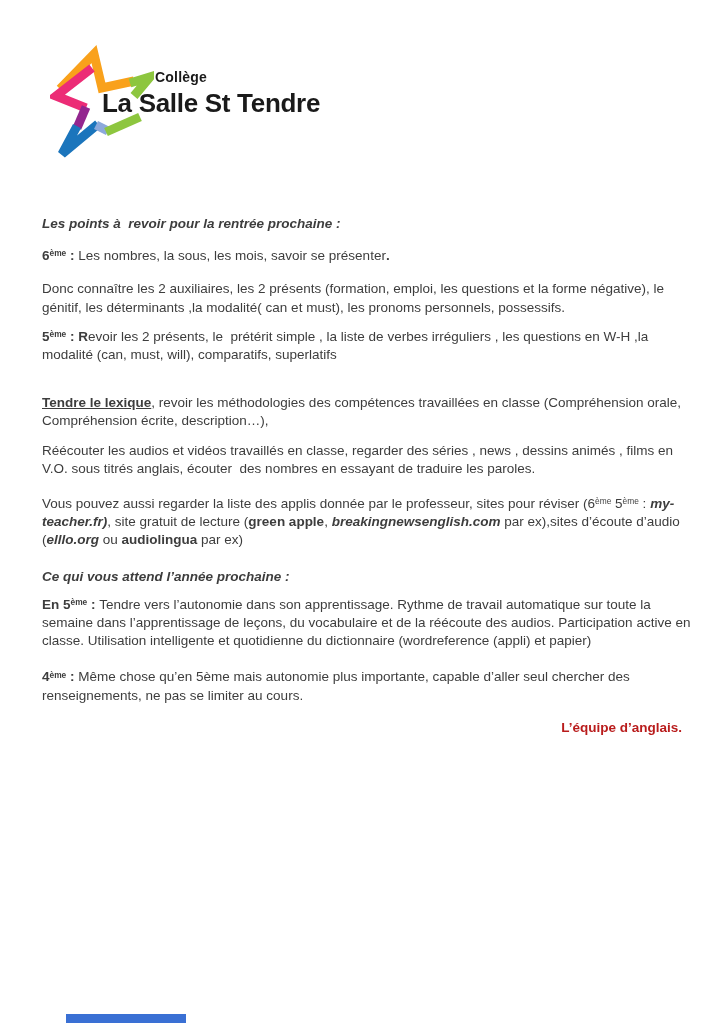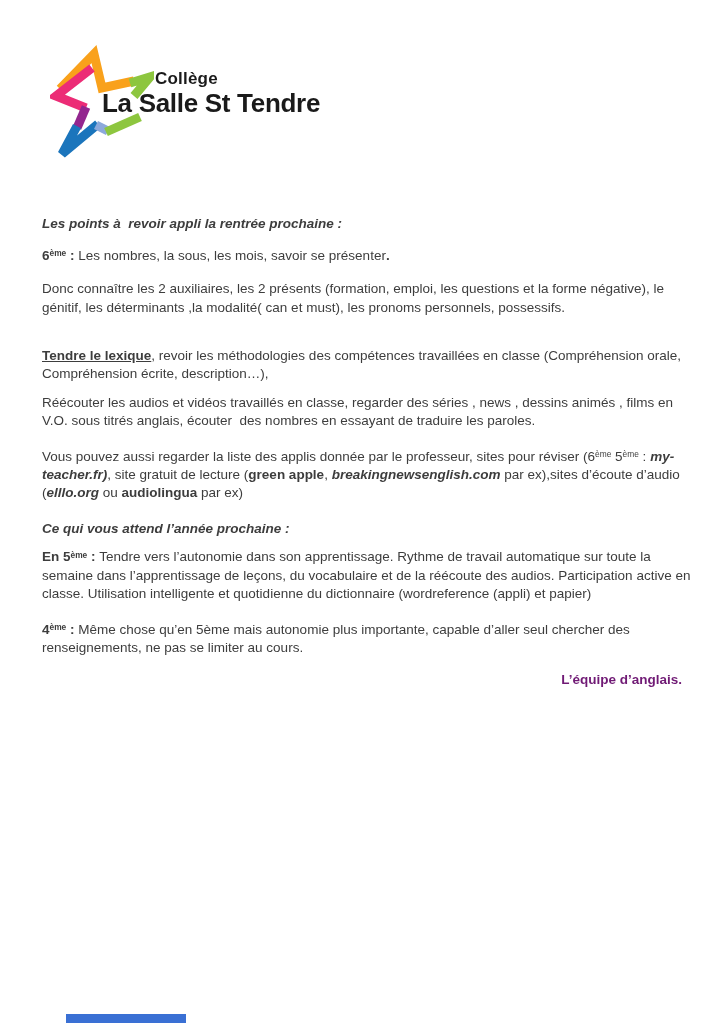--- a/index.html
+++ b/index.html
@@ -11,21 +11,21 @@
     font-family: "Liberation Sans", sans-serif;
     color: #3d3d3d;
     overflow: hidden;
   }
 
   
   .logo { position: absolute; left: 50px; top: 42px; width: 280px; height: 122px; }
   .logo svg { position: absolute; left: 0; top: 2px; }
   .brand-top {
     position: absolute; left: 105px; top: 27px;
-    font-size: 17px; font-weight: bold; color: #1a1a1a;
+    font-size: 14px; font-weight: bold; color: #1a1a1a;
     letter-spacing: 0.2px;
   }
   .brand-main {
     position: absolute; left: 52px; top: 46px;
     font-size: 26px; font-weight: bold; color: #1a1a1a;
     letter-spacing: -0.3px;
     white-space: nowrap;
   }
 
   
@@ -54,21 +54,21 @@
   .m-donc { margin-top: 15px !important; }
   .m-p5   { margin-top: 11px !important; }
   .m-lex  { margin-top: 30px !important; }
   .m-ree  { margin-top: 11px !important; }
   .m-apps { margin-top: 17px !important; }
   .m-h2   { margin-top: 18px !important; }
   .m-en5  { margin-top: 10px !important; }
   .m-p4   { margin-top: 18px !important; }
   .m-sig  { margin-top: 14px !important; }
 
-  .signature { text-align: right; font-weight: bold; padding-right: 12px; color: #701a75; }
+  .signature { text-align: right; font-weight: bold; padding-right: 12px; color: #b91c1c; }
 
   
   .footer-bar {
     position: absolute;
     left: 66px;
     top: 1014px;
     width: 120px;
     height: 9px;
     background: #3a70d4;
   }
@@ -85,26 +85,27 @@
     <polyline points="27,82 12,110 48,80" stroke="#1B75BC"></polyline>
     <polyline points="46,81 58,87" stroke="#8CA9DB"></polyline>
     <polyline points="56,88 90,73" stroke="#8DC63F"></polyline>
   </svg>
   <div class="brand-top">Collège</div>
   <div class="brand-main">La Salle St Tendre</div>
 </div>
 
 <div class="doc">
 
-  <p class="h-ital">Les points à  revoir appli la rentrée prochaine :</p>
+  <p class="h-ital">Les points à  revoir pour la rentrée prochaine :</p>
 
   <p class="m-p6"><span class="b"><span>6</span><sup>ème</sup><span> : </span></span><span>Les nombres, la sous, les mois, savoir se présenter</span><span class="b">.</span></p>
 
   <p class="m-donc">Donc connaître les 2 auxiliaires, les 2 présents (formation, emploi, les questions et la forme négative), le génitif, les déterminants ,la modalité( can et must), les pronoms personnels, possessifs.</p>
 
+  <p class="m-p5"><span class="b"><span>5</span><sup>ème</sup><span> : R</span></span><span>evoir les 2 présents, le  prétérit simple , la liste de verbes irréguliers , les questions en W-H ,la modalité (can, must, will), comparatifs, superlatifs</span></p>
 
   <p class="m-lex"><span class="u-b">Tendre le lexique</span><span>, revoir les méthodologies des compétences travaillées en classe (Compréhension orale, Compréhension écrite, description…),</span></p>
 
   <p class="m-ree">Réécouter les audios et vidéos travaillés en classe, regarder des séries , news , dessins animés , films en V.O. sous titrés anglais, écouter  des nombres en essayant de traduire les paroles.</p>
 
   <p class="m-apps"><span>Vous pouvez aussi regarder la liste des applis donnée par le professeur, sites pour réviser (6</span><sup>ème</sup><span> 5</span><sup>ème</sup><span> : </span><span class="bi">my-teacher.fr)</span><span>, site gratuit de lecture (</span><span class="b">green apple</span><span>, </span><span class="bi">breakingnewsenglish.com</span><span> par ex),sites d’écoute d’audio (</span><span class="bi">elllo.org</span><span> ou </span><span class="b">audiolingua</span><span> par ex)</span></p>
 
   <p class="h-ital m-h2">Ce qui vous attend l’année prochaine :</p>
 
   <p class="m-en5"><span class="b"><span>En 5</span><sup>ème</sup><span> : </span></span><span>Tendre vers l’autonomie dans son apprentissage. Rythme de travail automatique sur toute la semaine dans l’apprentissage de leçons, du vocabulaire et de la réécoute des audios. Participation active en classe. Utilisation intelligente et quotidienne du dictionnaire (wordreference (appli) et papier)</span></p>

